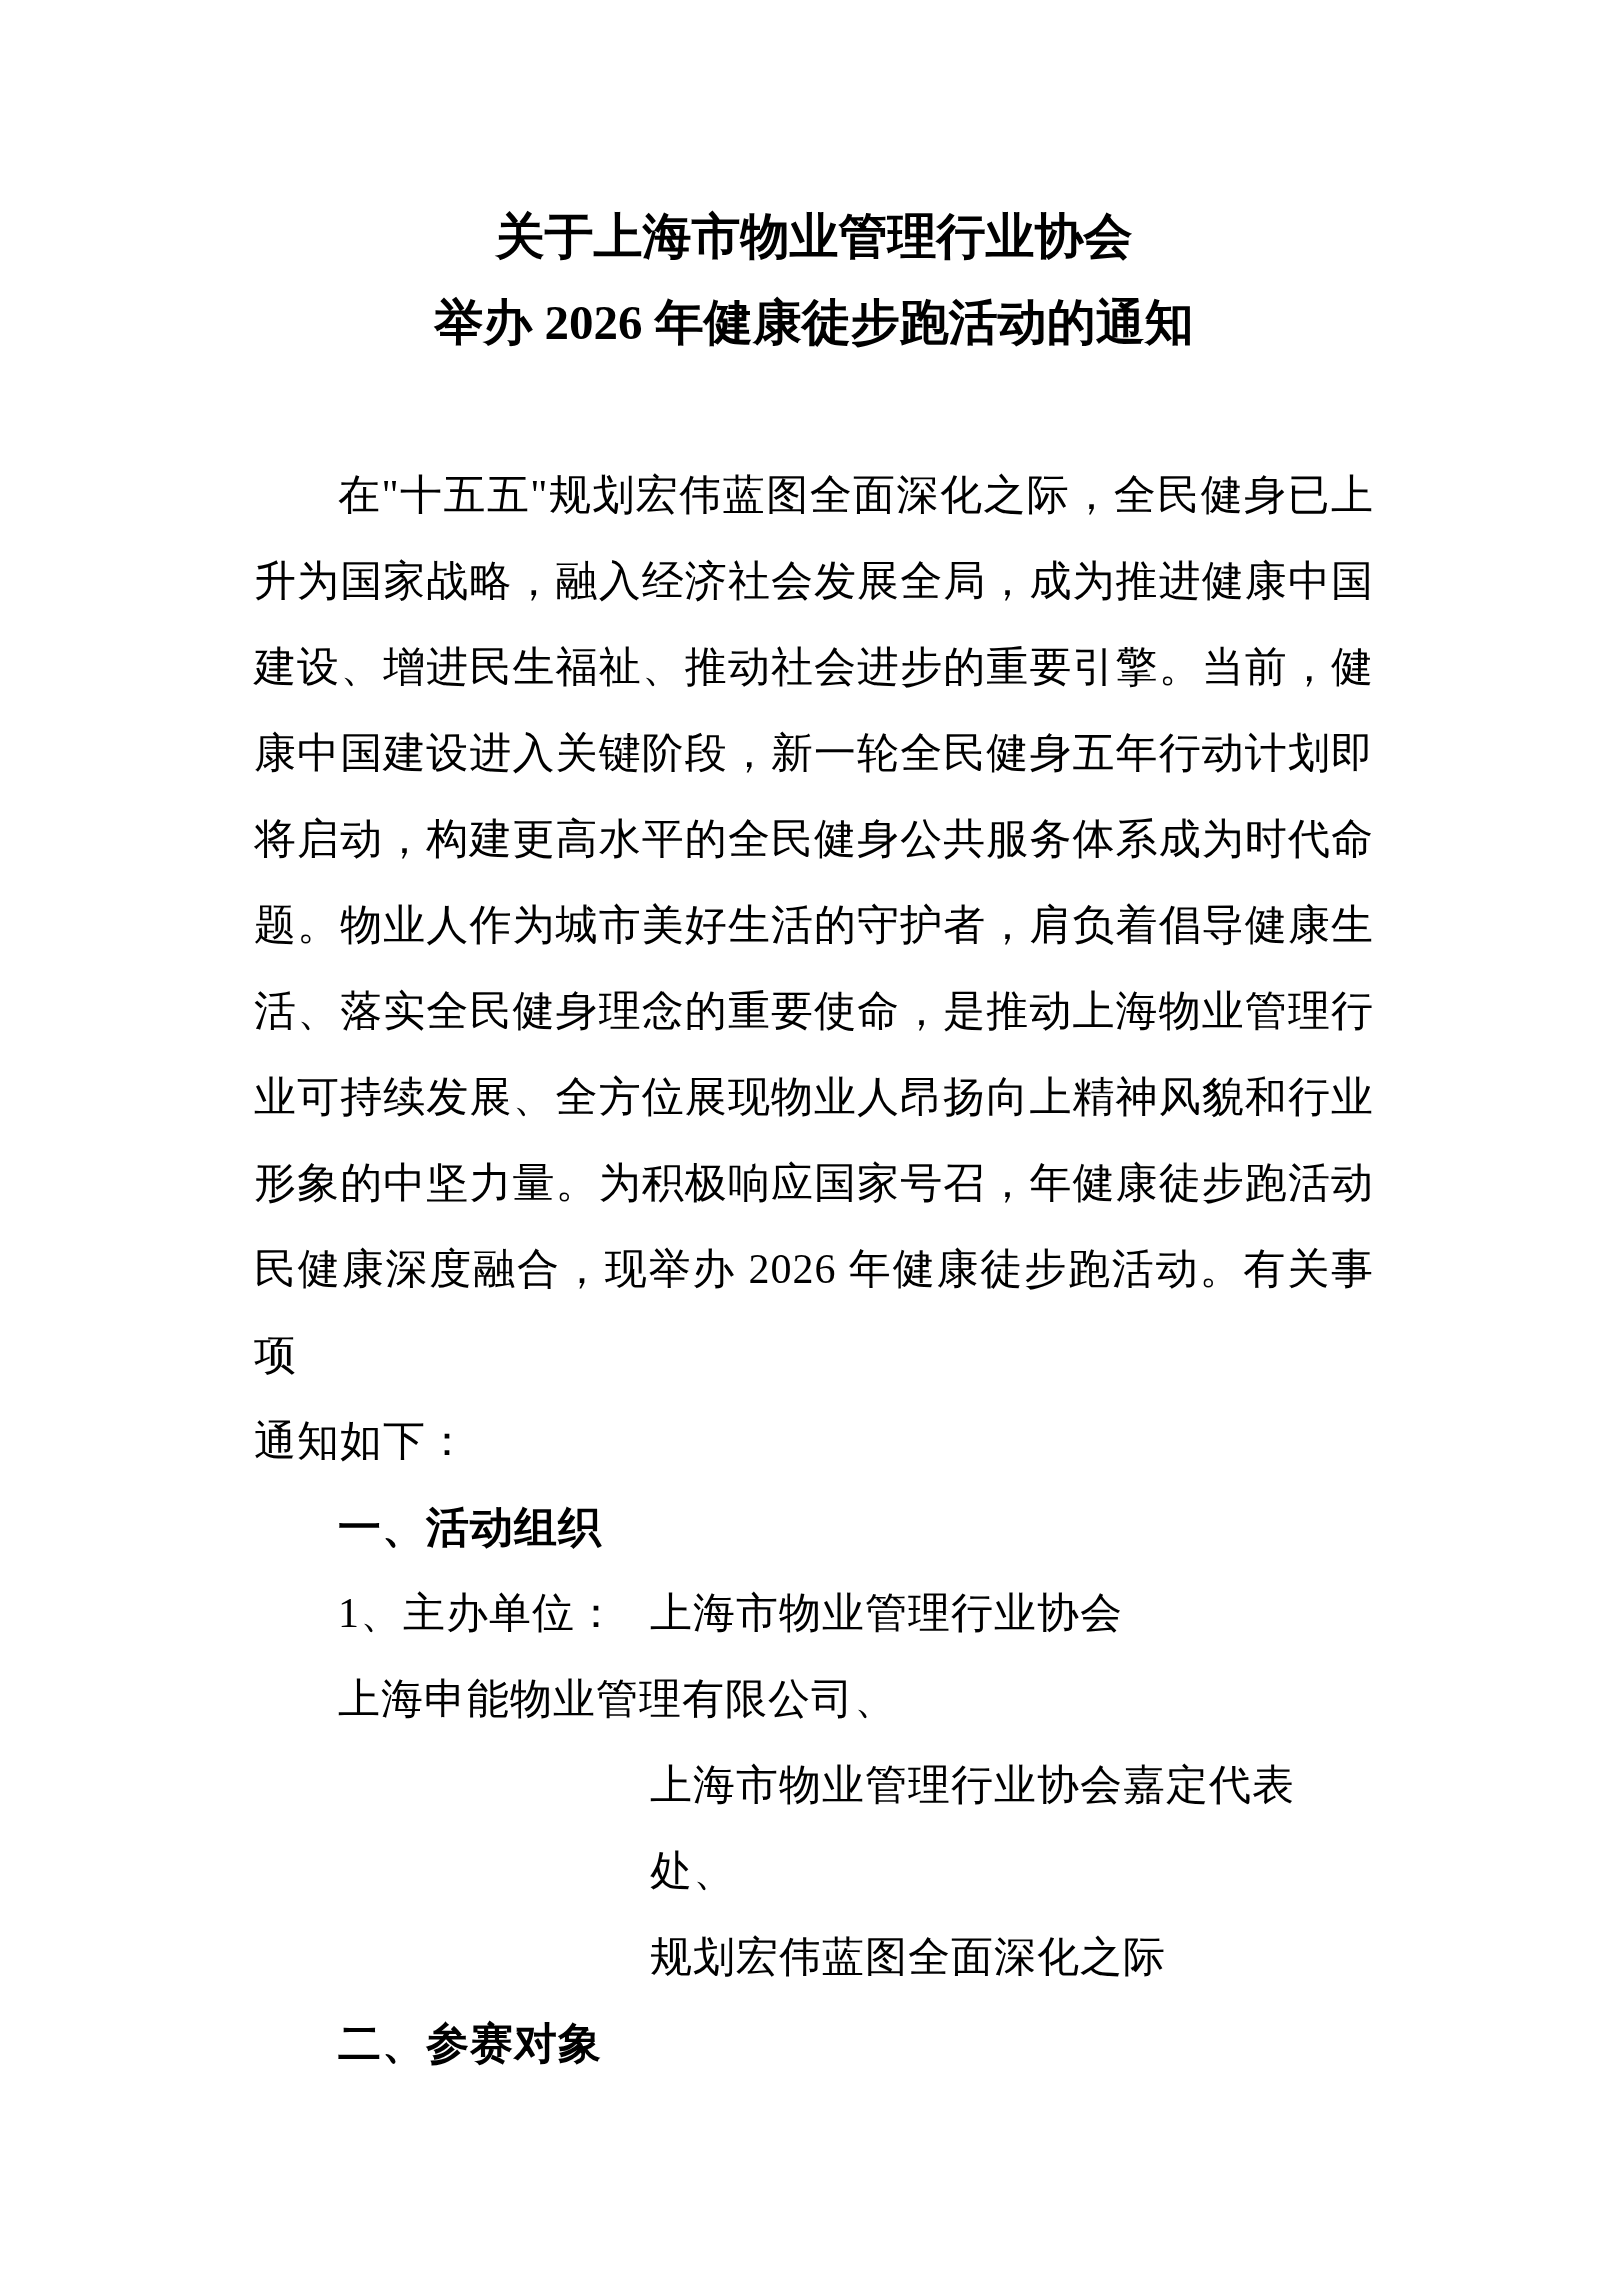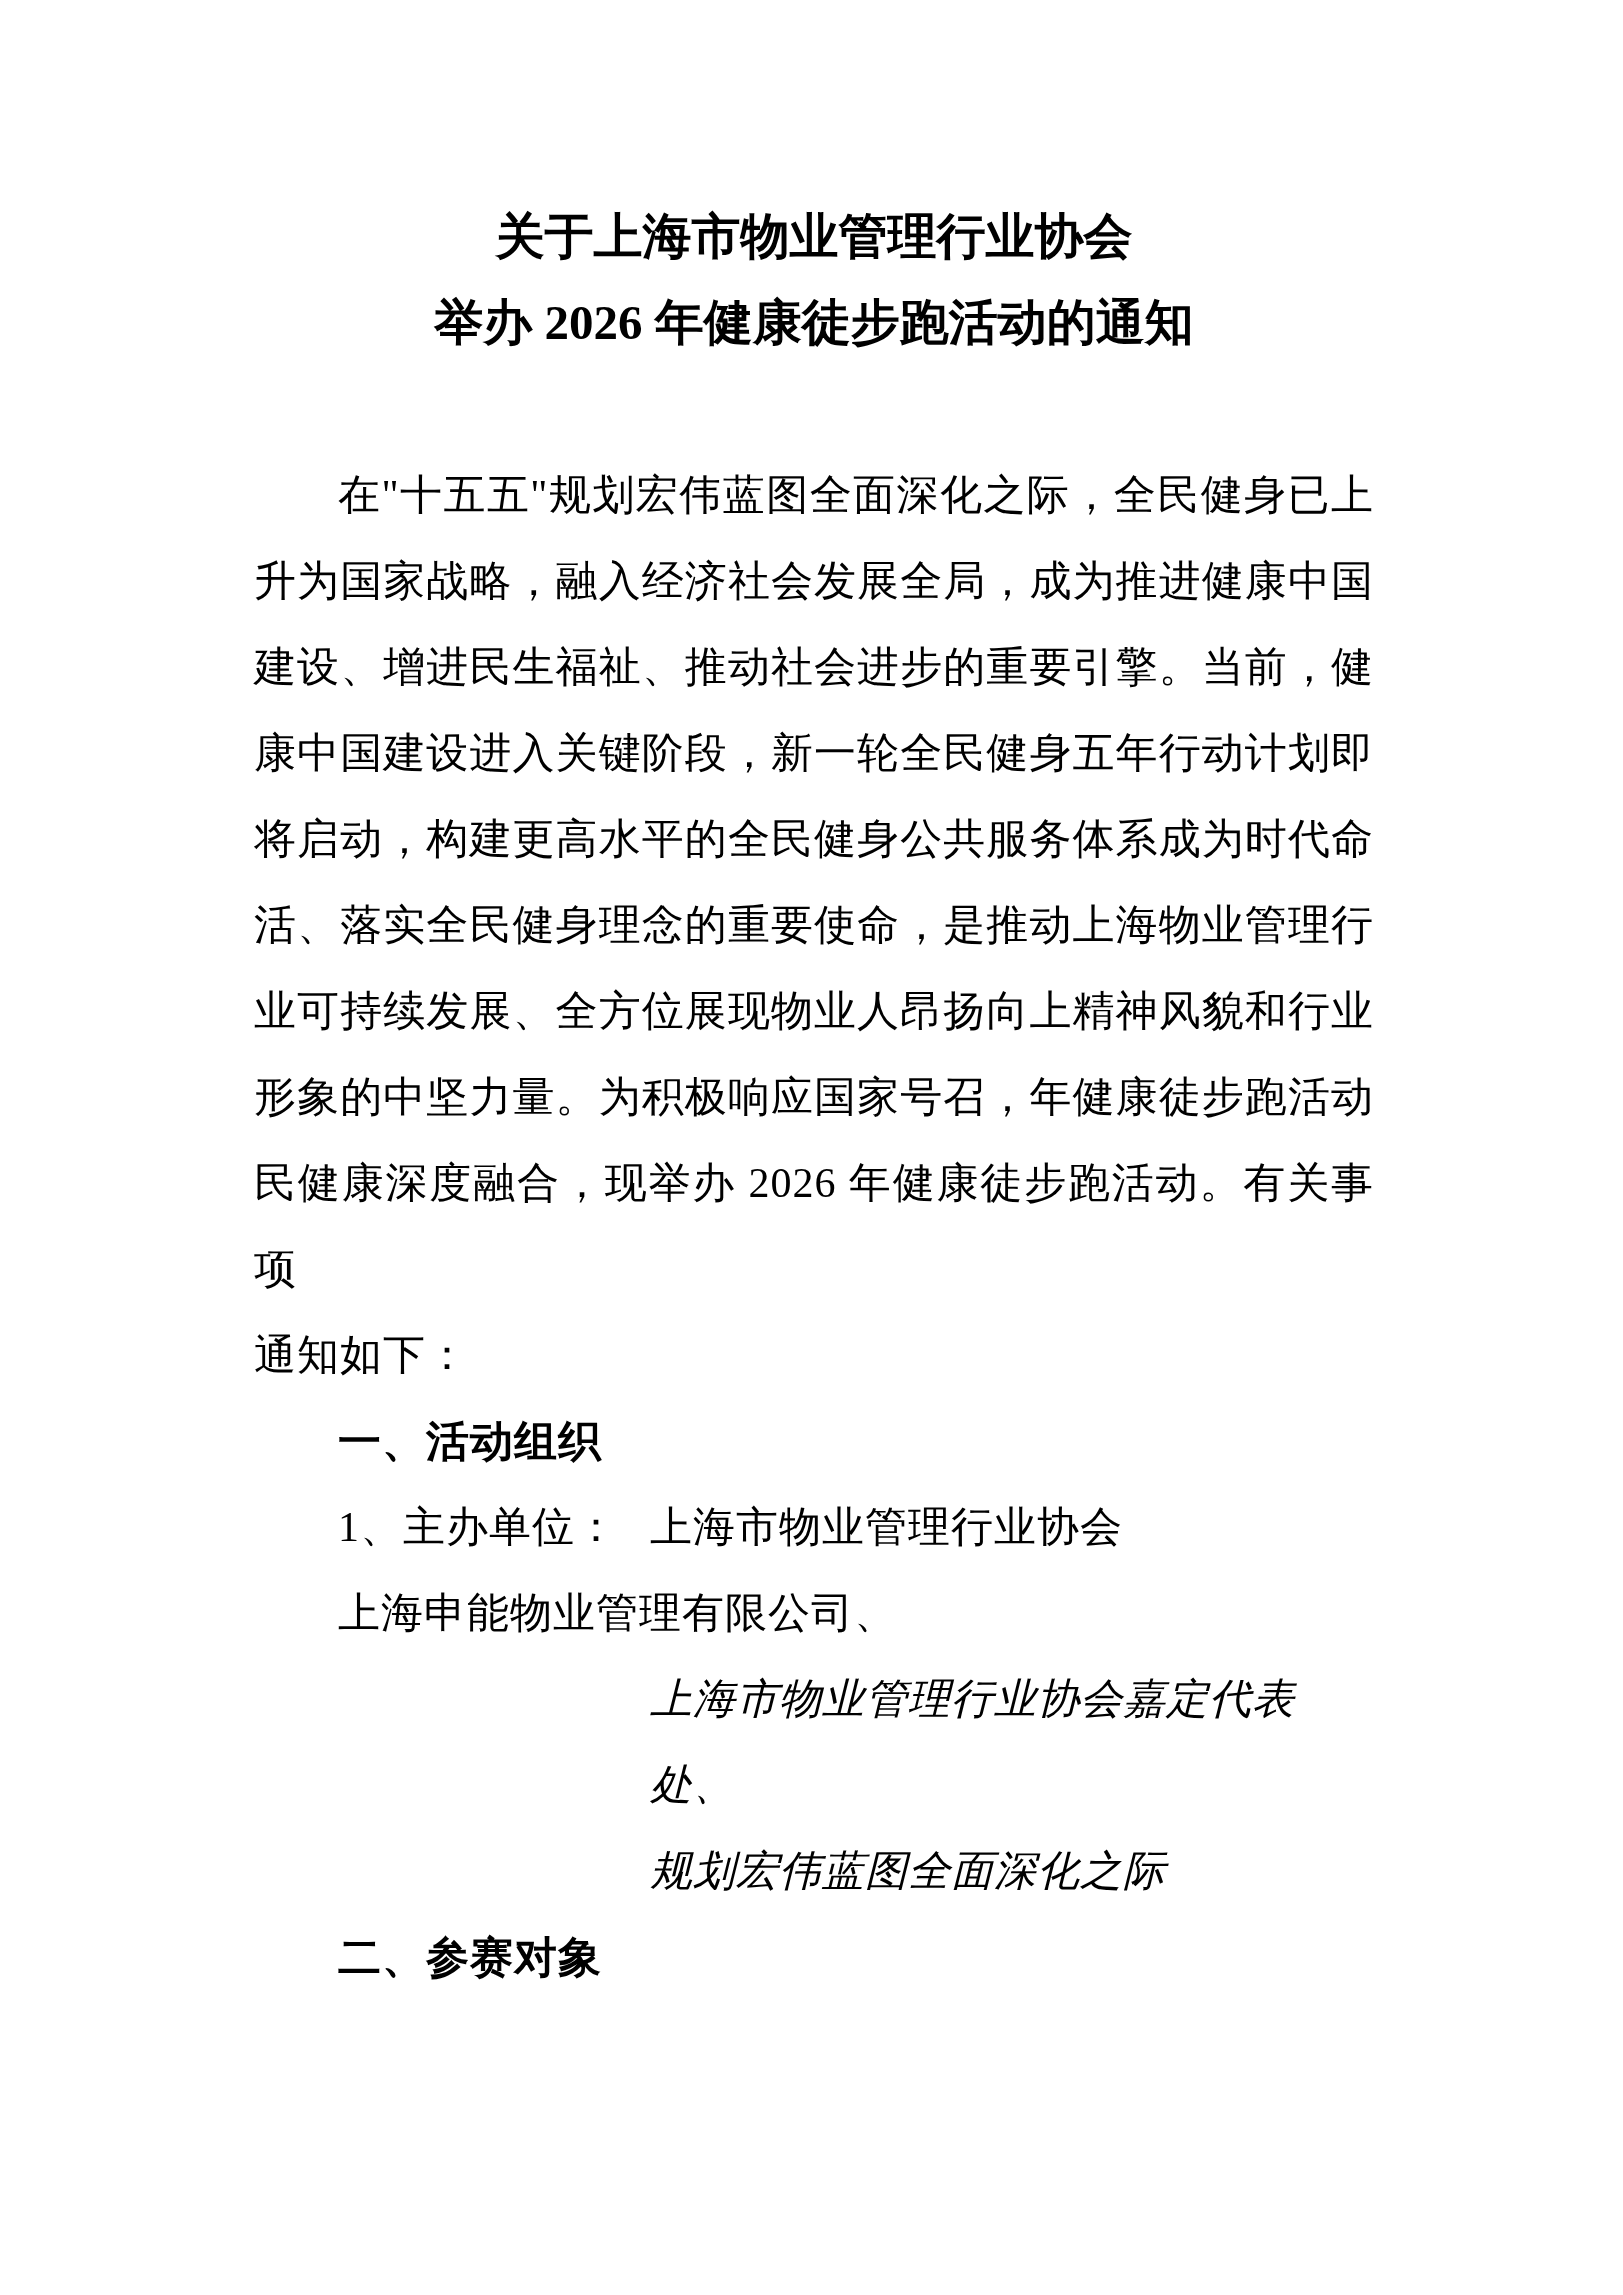--- a/index.html
+++ b/index.html
@@ -56,40 +56,40 @@
   }
   .list-label {
     flex: 0 0 312px;
     width: 312px;
   }
   .list-value {
     flex: 1;
   }
   .cont {
     padding-left: 396px;
-    font-style: italic;
   }
 </style>
 </head>
 <body>
 
 <div class="page">
   <div class="content">
 
     <div class="line title">关于上海市物业管理行业协会</div>
     <div class="line title">举办 2026 年健康徒步跑活动的通知</div>
 
     <div class="line spacer"></div>
 
 
     <div class="line indent fill">在"十五五"规划宏伟蓝图全面深化之际，全民健身已上</div>
     <div class="line fill">升为国家战略，融入经济社会发展全局，成为推进健康中国</div>
     <div class="line fill">建设、增进民生福祉、推动社会进步的重要引擎。当前，健</div>
     <div class="line fill">康中国建设进入关键阶段，新一轮全民健身五年行动计划即</div>
     <div class="line fill">将启动，构建更高水平的全民健身公共服务体系成为时代命</div>
+    <div class="line fill">题。物业人作为城市美好生活的守护者，肩负着倡导健康生</div>
     <div class="line fill">活、落实全民健身理念的重要使命，是推动上海物业管理行</div>
     <div class="line fill">业可持续发展、全方位展现物业人昂扬向上精神风貌和行业</div>
     <div class="line fill">形象的中坚力量。为积极响应国家号召，年健康徒步跑活动</div>
     <div class="line fill">民健康深度融合，现举办 2026 年健康徒步跑活动。有关事项</div>
     <div class="line">通知如下：</div>
 
     <div class="line heading">一、活动组织</div>
 
     <div class="line list-row">
       <span class="list-label">1、主办单位：</span>

